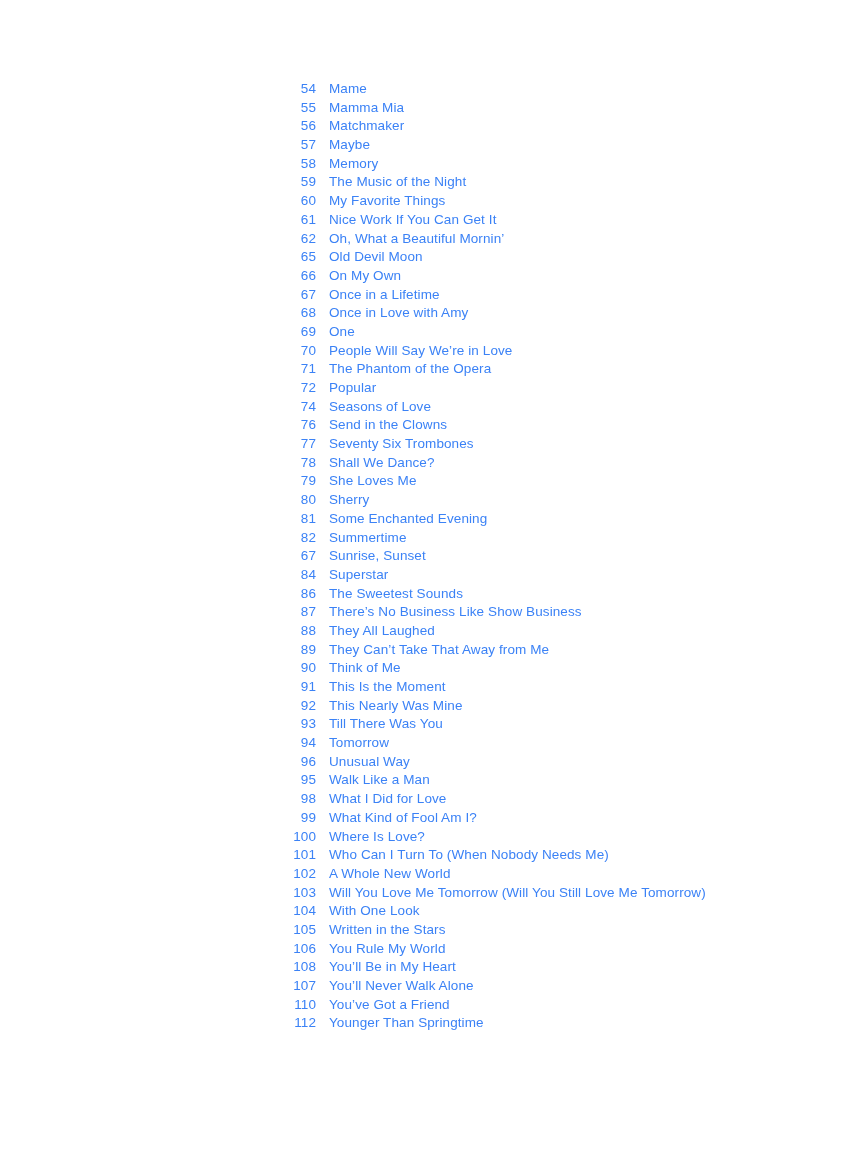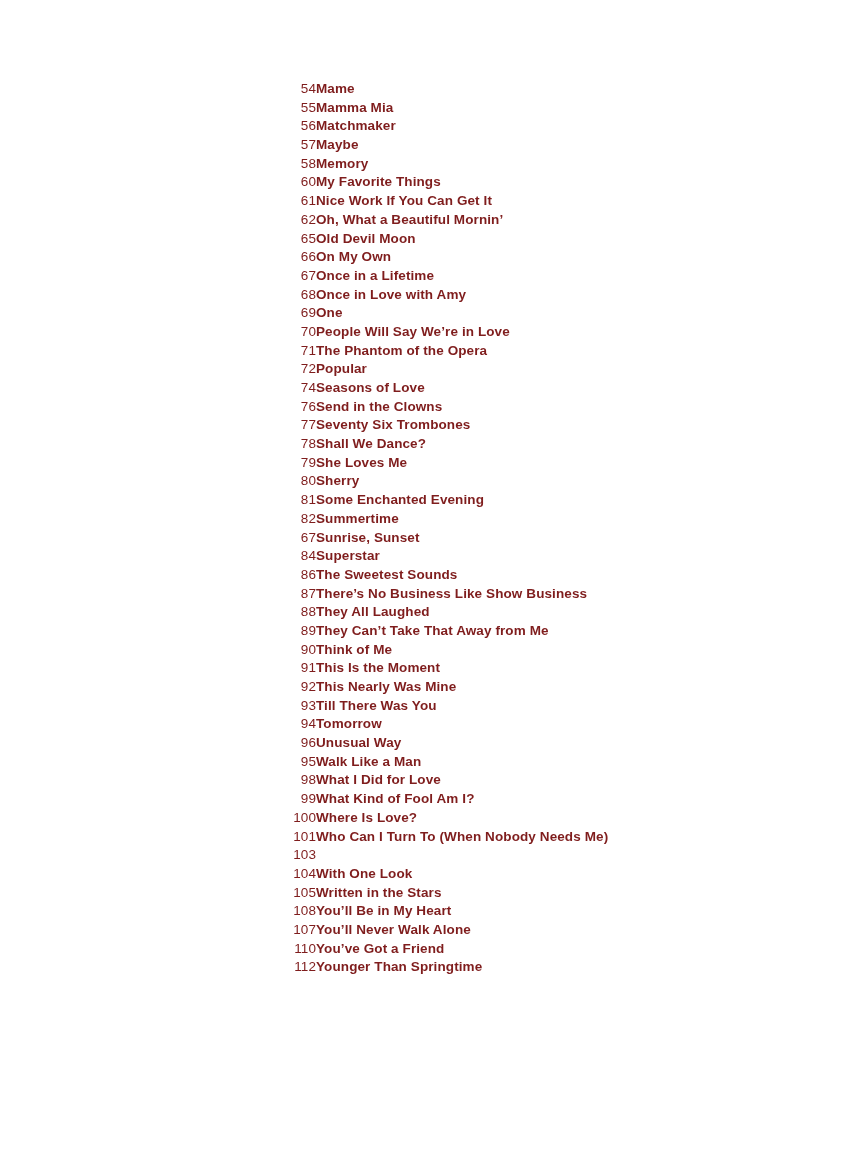--- a/index.html
+++ b/index.html
@@ -6,21 +6,21 @@
     margin: 0;
     padding: 0;
     background: #ffffff;
   }
   .page {
     position: relative;
     width: 864px;
     height: 1152px;
     background: #ffffff;
     font-family: "Liberation Sans", sans-serif;
-    color: #7f1d1d;
+    color: #3b82f6;
     overflow: hidden;
     box-sizing: border-box;
   }
   .toc {
     position: absolute;
     top: 80px;
     left: 276px;
     right: 40px;
   }
   .toc-row {
@@ -31,22 +31,22 @@
     line-height: 18.7px;
     letter-spacing: 0.1px;
   }
   .toc-num {
     width: 40px;
     text-align: right;
     flex: 0 0 40px;
     font-variant-numeric: lining-nums;
   }
   .toc-title {
+    margin-left: 13px;
     white-space: nowrap;
-    font-weight: bold;
   }
 </style>
 </head>
 <body>
 
 <div class="page">
   <div class="toc" id="toc-list">
       <div class="toc-row">
         <span class="toc-num">54</span>
         <span class="toc-title">Mame</span>
@@ -61,20 +61,24 @@
       </div>
       <div class="toc-row">
         <span class="toc-num">57</span>
         <span class="toc-title">Maybe</span>
       </div>
       <div class="toc-row">
         <span class="toc-num">58</span>
         <span class="toc-title">Memory</span>
       </div>
       <div class="toc-row">
+        <span class="toc-num">59</span>
+        <span class="toc-title">The Music of the Night</span>
+      </div>
+      <div class="toc-row">
         <span class="toc-num">60</span>
         <span class="toc-title">My Favorite Things</span>
       </div>
       <div class="toc-row">
         <span class="toc-num">61</span>
         <span class="toc-title">Nice Work If You Can Get It</span>
       </div>
       <div class="toc-row">
         <span class="toc-num">62</span>
         <span class="toc-title">Oh, What a Beautiful Mornin’</span>
@@ -205,29 +209,38 @@
       </div>
       <div class="toc-row">
         <span class="toc-num">100</span>
         <span class="toc-title">Where Is Love?</span>
       </div>
       <div class="toc-row">
         <span class="toc-num">101</span>
         <span class="toc-title">Who Can I Turn To (When Nobody Needs Me)</span>
       </div>
       <div class="toc-row">
+        <span class="toc-num">102</span>
+        <span class="toc-title">A Whole New World</span>
+      </div>
+      <div class="toc-row">
         <span class="toc-num">103</span>
+        <span class="toc-title">Will You Love Me Tomorrow (Will You Still Love Me Tomorrow)</span>
       </div>
       <div class="toc-row">
         <span class="toc-num">104</span>
         <span class="toc-title">With One Look</span>
       </div>
       <div class="toc-row">
         <span class="toc-num">105</span>
         <span class="toc-title">Written in the Stars</span>
+      </div>
+      <div class="toc-row">
+        <span class="toc-num">106</span>
+        <span class="toc-title">You Rule My World</span>
       </div>
       <div class="toc-row">
         <span class="toc-num">108</span>
         <span class="toc-title">You’ll Be in My Heart</span>
       </div>
       <div class="toc-row">
         <span class="toc-num">107</span>
         <span class="toc-title">You’ll Never Walk Alone</span>
       </div>
       <div class="toc-row">

